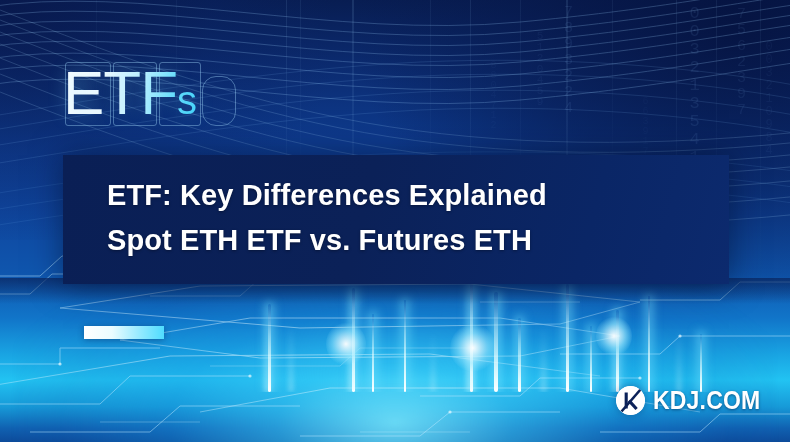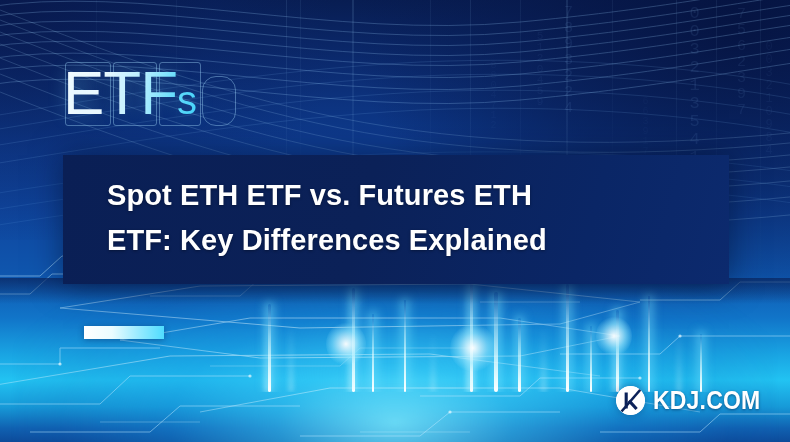--- a/index.html
+++ b/index.html
@@ -396,22 +396,22 @@
     <div class="etfs-box" style="left:99px; top:4px;  width:40px; height:62px;"></div>
     <div class="etfs-box" style="left:142px;top:18px; width:32px; height:48px; border-radius:14px;"></div>
   </div>
 
   <div class="etfs-logo">
     <span>ETF</span><span class="small-s">s</span>
   </div>
 
   <div class="title-panel">
     <div class="title-text">
+      <span class="title-line">ETF: Key Differences Explained</span>
       <span class="title-line">Spot ETH ETF vs. Futures ETH</span>
-      <span class="title-line">ETF: Key Differences Explained</span>
     </div>
   </div>
 
   <div class="accent-bar"></div>
 
   <div class="brand">
     <span class="brand-badge">
       <svg width="29" height="29" viewBox="0 0 29 29" xmlns="http://www.w3.org/2000/svg">
         <circle cx="14.5" cy="14.5" r="14.5" fill="#ffffff"></circle>
         <path d="M24.5 3.5 L5.5 25.5" stroke="#0b2158" stroke-width="2.6" fill="none"></path>

